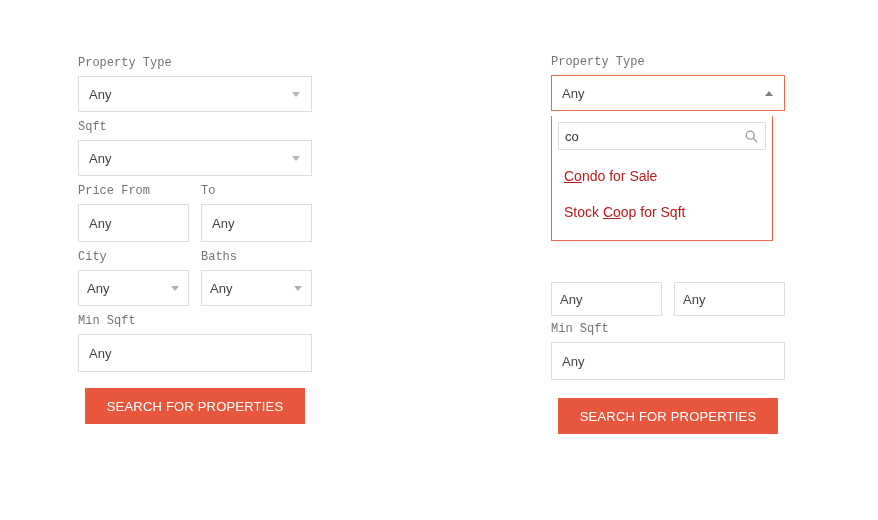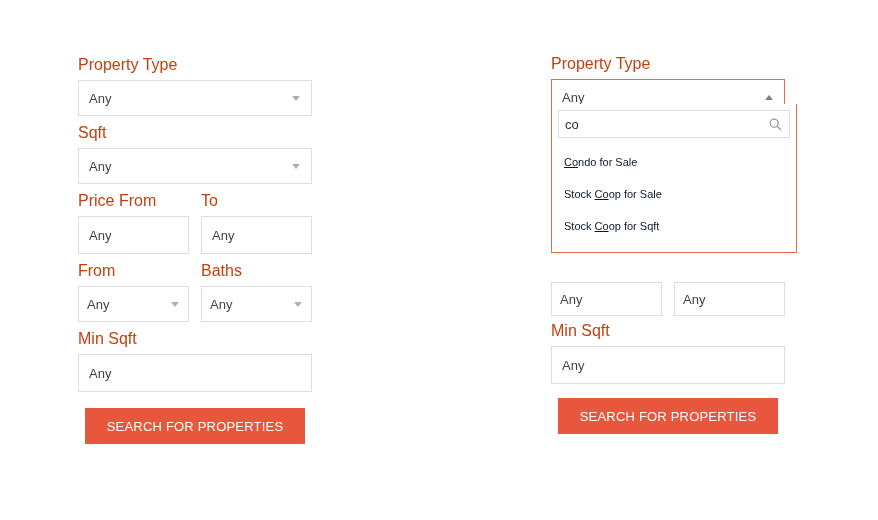--- a/index.html
+++ b/index.html
@@ -11,24 +11,25 @@
       position: relative;
     }
     .panel {
       position: absolute;
       width: 234px;
     }
     .panel-left { left: 78px; top: 56px; }
     .panel-right { left: 551px; top: 55px; }
 
     .label {
-      font-size: 16px;
-      color: #c2410c;
+      font-size: 12px;
+      color: #737373;
       margin-bottom: 6px;
       display: block;
+      font-family: Liberation Mono, monospace;
     }
 
     .row { display: flex; gap: 12px; }
     .col { flex: 1; }
 
     .field-wrap { margin-bottom: 8px; }
 
     .select {
       width: 100%;
       border: 1px solid #dddddd;
@@ -92,22 +93,22 @@
       height: 36px;
       display: flex;
       align-items: center;
       justify-content: space-between;
       padding: 0 10px;
       cursor: pointer;
     }
     .dropdown {
       position: absolute;
       left: 551px;
-      top: 104px;
-      width: 246px;
+      top: 116px;
+      width: 222px;
       border: 1px solid #e06c4c;
       border-top: none;
       background: #ffffff;
       z-index: 10;
     }
     .dd-search {
       margin: 6px 6px 4px 6px;
       border: 1px solid #dddddd;
       height: 28px;
       display: flex;
@@ -121,22 +122,22 @@
       font-size: 13px;
       color: #333333;
       background: transparent;
     }
     .dd-search-icon {
       width: 14px; height: 14px; color: #888888;
     }
     .dd-list { padding: 4px 0 10px 0; }
     .dd-item {
       padding: 10px 12px;
-      font-size: 11px;
-      color: #0f172a;
+      font-size: 14px;
+      color: #b91c1c;
       cursor: pointer;
     }
     .ul { text-decoration: underline; }
 
     
     .peek-row {
       position: absolute;
       left: 551px;
       top: 282px;
       width: 234px;
@@ -205,21 +206,21 @@
       <input class="input" value="Any" style="">
     </div>
     <div class="col field-wrap">
       <span class="label">To</span>
       <input class="input" value="Any" style="">
     </div>
   </div>
 
   <div class="row">
     <div class="col field-wrap">
-      <span class="label">From</span>
+      <span class="label">City</span>
       <div class="select-narrow">
         <span class="select-value">Any</span>
         <span class="chev">
           <svg width="8" height="5" viewBox="0 0 8 5">
               <path d="M0 0 L4 5 L8 0 Z" fill="#b0b0b0"></path>
             </svg>
         </span>
       </div>
     </div>
     <div class="col field-wrap">
@@ -262,21 +263,20 @@
     <input value="co" style="">
     <span class="dd-search-icon">
       <svg width="13" height="13" viewBox="0 0 13 13">
           <circle cx="5.2" cy="5.2" r="4" fill="none" stroke="#999999" stroke-width="1.3"></circle>
           <line x1="8.2" y1="8.2" x2="12" y2="12" stroke="#999999" stroke-width="1.3"></line>
         </svg>
     </span>
   </div>
   <div class="dd-list">
     <div class="dd-item"><span class="ul">Co</span><span>ndo for Sale</span></div>
-    <div class="dd-item"><span>Stock </span><span class="ul">Co</span><span>op for Sale</span></div>
     <div class="dd-item"><span>Stock </span><span class="ul">Co</span><span>op for Sqft</span></div>
   </div>
 </div>
 
 <div class="peek-row">
   <div class="peek-box">
     <span>Any</span>
   </div>
   <div class="peek-box">
     <span>Any</span>

